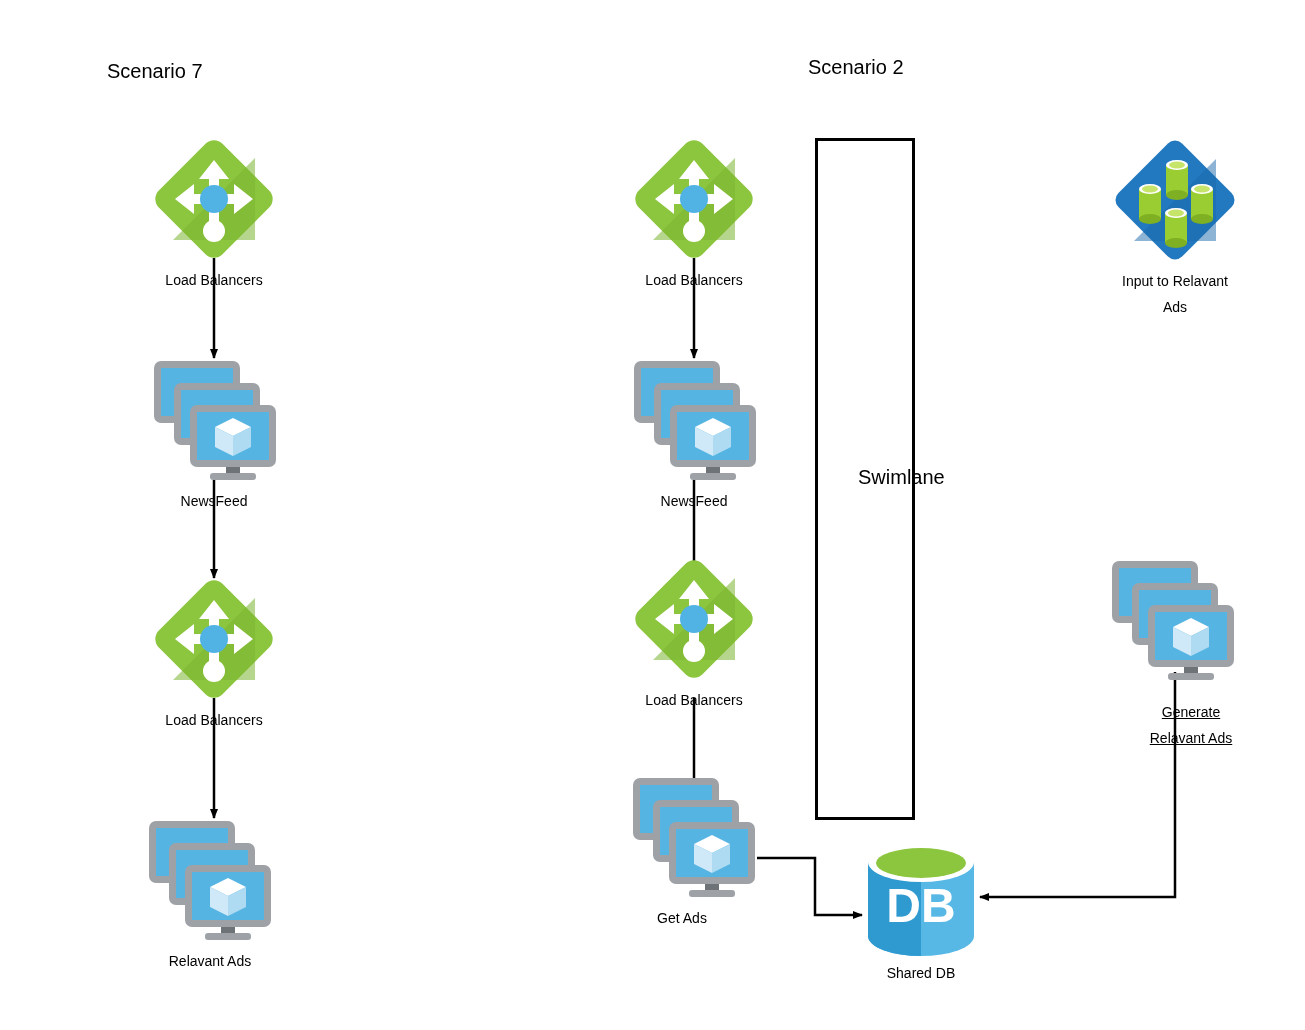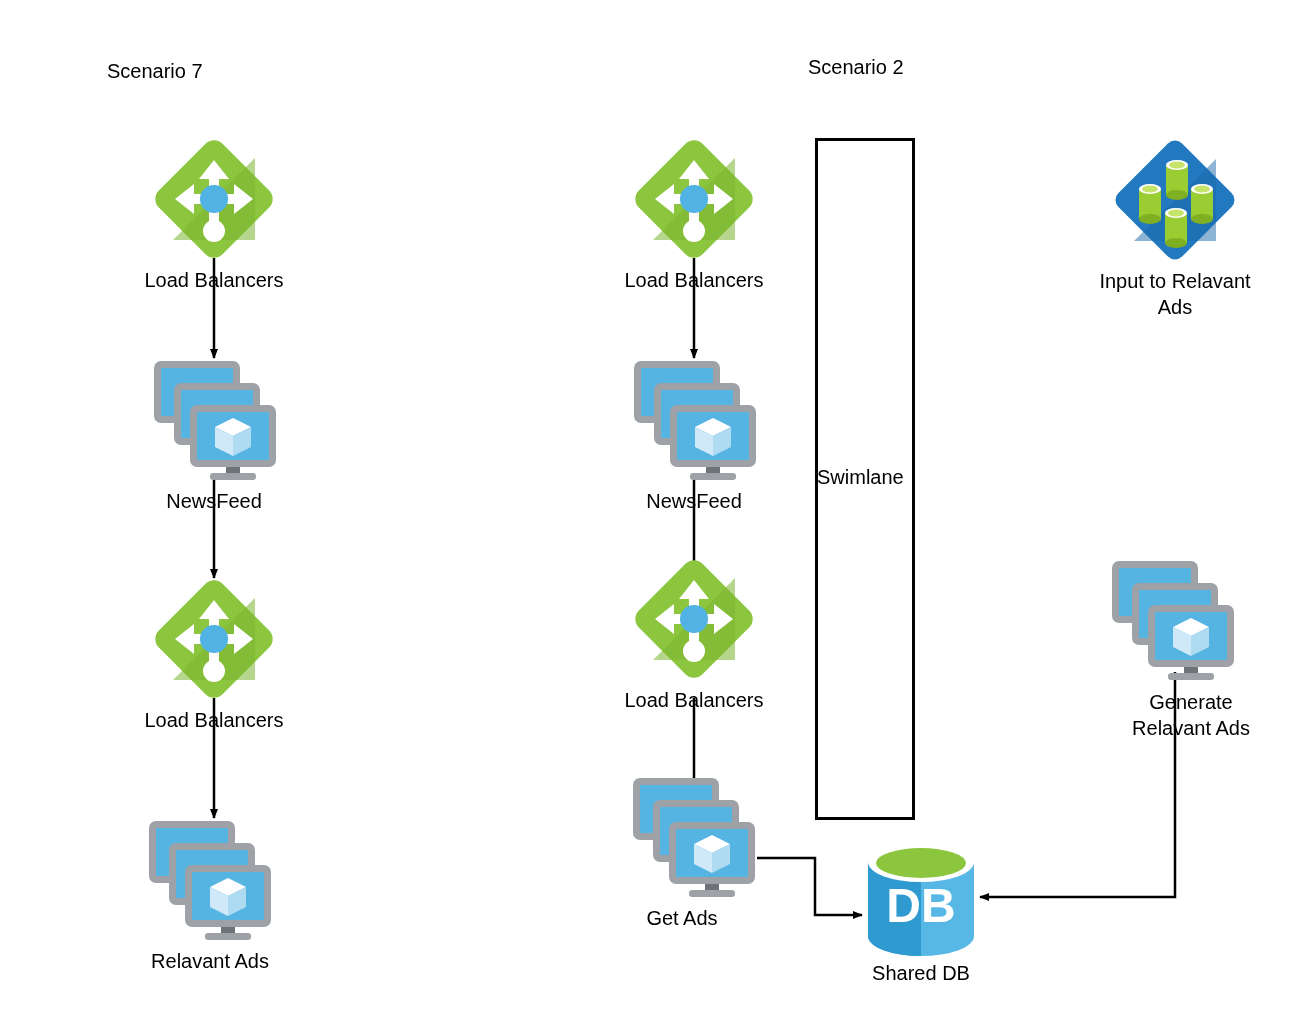--- a/index.html
+++ b/index.html
@@ -26,21 +26,21 @@
   }
   .node-icon {
     position: absolute;
     left: 0;
     top: 0;
   }
   .node-label {
     position: absolute;
     text-align: center;
     color: #000000;
-    font-size: 20px;
+    font-size: 14px;
     line-height: 26px;
     white-space: pre;
     font-family: "Liberation Sans", sans-serif;
   }
   .scenario-title {
     position: absolute;
     font-size: 20px;
     color: #000000;
     font-family: "Liberation Sans", sans-serif;
     white-space: pre;
@@ -86,21 +86,21 @@
 
     <path d="M 757 858 L 815 858 L 815 915 L 862 915" fill="none" stroke="#000000" stroke-width="2.5" marker-end="url(#arrowhead)"></path>
 
     <path d="M 1175 672 L 1175 897 L 980 897" fill="none" stroke="#000000" stroke-width="2.5" marker-end="url(#arrowhead)"></path>
   </svg>
 
   <div class="scenario-title" style="left:107px; top:60px;">Scenario 7</div>
   <div class="scenario-title" style="left:808px; top:56px;">Scenario 2</div>
 
   <div class="swimlane-box" style="left:815px; top:138px; width:100px; height:682px;"></div>
-  <div class="swimlane-label" style="left:817px; top:466px;">Swimlane</div>
+  <div class="swimlane-label" style="left:858px; top:466px;">Swimlane</div>
 
   <div class="node" style="left:151px; top:136px; width:126px; height:126px;">
     <svg class="node-icon" width="126" height="126" viewBox="0 0 126 126">
       <rect x="18" y="18" width="90" height="90" rx="12" ry="12" transform="rotate(45 63 63)" fill="#8CC63E"></rect>
       <path d="M63 5 L121 63 L63 121 Z" transform="rotate(45 63 63)" fill="#7CB530" opacity="0.55"></path>
       <g fill="#FFFFFF">
         <path d="M63 24 L78 43 L68 43 L68 57 L58 57 L58 43 L48 43 Z"></path>
         <path d="M24 63 L43 48 L43 58 L57 58 L57 68 L43 68 L43 78 Z"></path>
         <path d="M102 63 L83 78 L83 68 L69 68 L69 58 L83 58 L83 48 Z"></path>
         <rect x="58" y="69" width="10" height="22"></rect>
@@ -332,17 +332,17 @@
         <rect x="45" y="55" width="72" height="48" fill="#56B4E3"></rect>
         <g>
           <path d="M81 61 L99 70 L81 79 L63 70 Z" fill="#FFFFFF"></path>
           <path d="M63 70 L81 79 L81 99 L63 90 Z" fill="#CFE9F8"></path>
           <path d="M99 70 L99 90 L81 99 L81 79 Z" fill="#AFDBF2"></path>
         </g>
       </g>
       <rect x="74" y="110" width="14" height="8" fill="#6E7377"></rect>
       <rect x="58" y="116" width="46" height="7" rx="3" fill="#9EA2A6"></rect>
     </svg>
-    <div class="node-label" style="left:-9px; top:132px; width:180px;">Generate
+    <div class="node-label" style="left:-9px; top:142px; width:180px;text-decoration:underline;">Generate
 Relavant Ads</div>
   </div>
 
 </div>
 
 </body></html>

